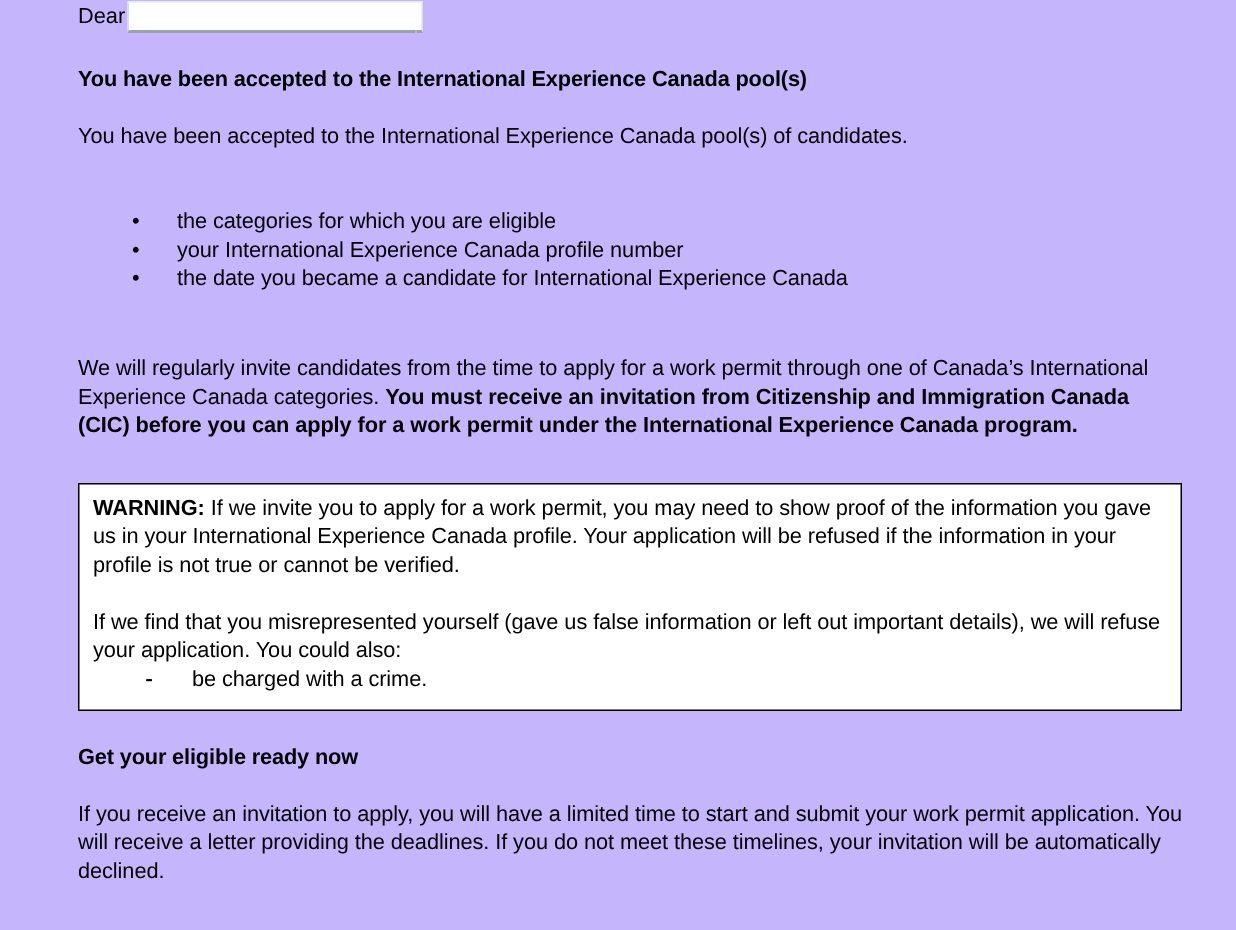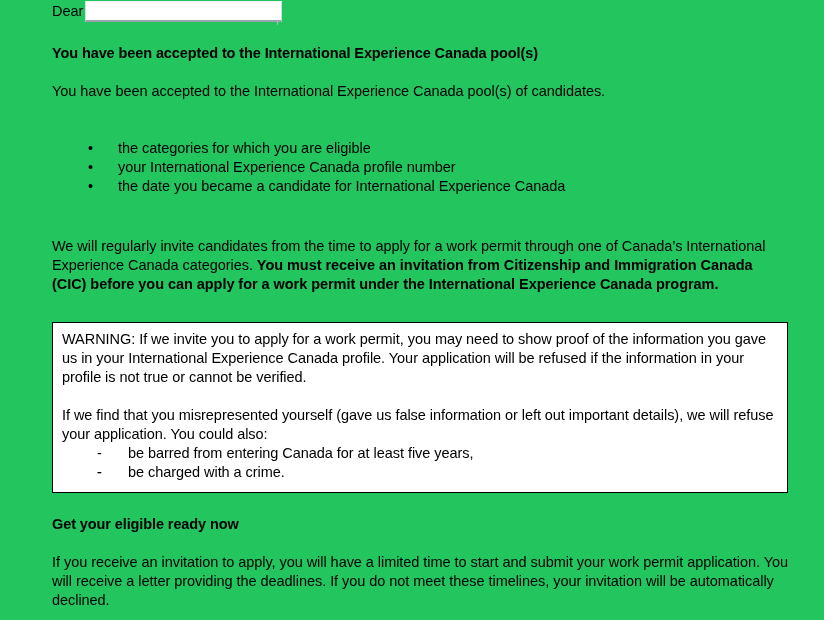--- a/index.html
+++ b/index.html
@@ -14,21 +14,21 @@
     overflow: hidden;
     font-family: "Liberation Sans", sans-serif;
     color: #000000;
     -webkit-font-smoothing: none;
   }
 
   .page {
     position: relative;
     width: 824px;
     height: 620px;
-    background: #22c55e;
+    background: #c4b5fd;
     padding: 0;
   }
 
   .content {
     position: absolute;
     left: 52px;
     top: 0px;
     width: 736px;
   }
 
@@ -114,21 +114,21 @@
     padding: 7px 9px 10px 9px;
     margin: 0;
     background: #ffffff;
   }
   .warning-box p {
     font-size: 14.5px;
     line-height: 19px;
     margin: 0;
     letter-spacing: -0.05px;
   }
-  .warning-label { font-weight: normal; margin-top: 32px; }
+  .warning-label { font-weight: bold; margin-top: 32px; }
 
   ul.dash-list {
     list-style: none;
     margin: 0;
     padding: 0;
   }
   ul.dash-list li {
     position: relative;
     font-size: 14.5px;
     line-height: 19px;
@@ -196,21 +196,20 @@
     <div class="warning-box">
       <p><span class="warning-label">WARNING:</span><span> If we invite you to apply for a work permit, you may need to show proof of the information you gave us in your International Experience Canada profile. Your application will be refused if the information in your profile is not true or cannot be verified.</span></p>
 
       <div class="gap-sm"></div>
 
       <p>If we find that you misrepresented yourself (gave us false information or left out important details), we will refuse your application. You could also:</p>
 
       <ul class="dash-list">
         <li>
           <span class="marker">-</span>
-          <span>be barred from entering Canada for at least five years,</span>
         </li>
         <li>
           <span class="marker">-</span>
         </li>
         <li>
           <span class="marker">-</span>
           <span>be charged with a crime.</span>
         </li>
       </ul>
     </div>

